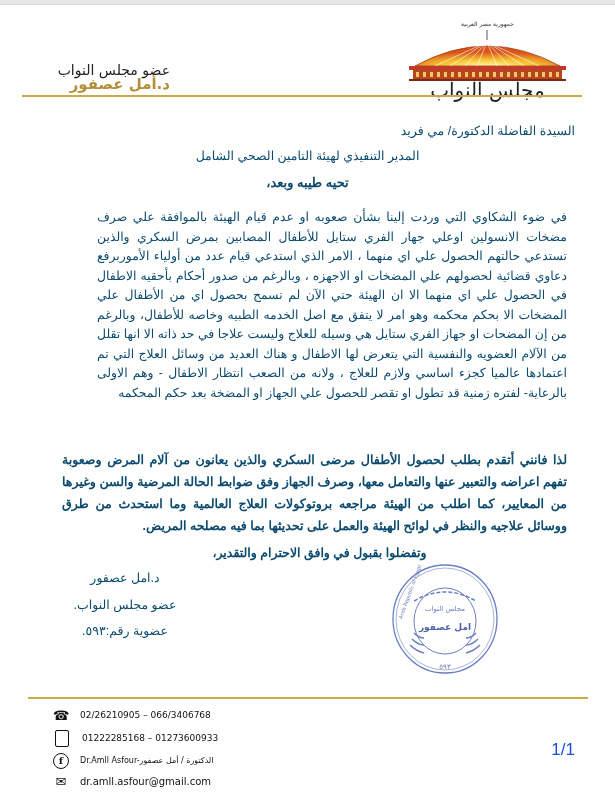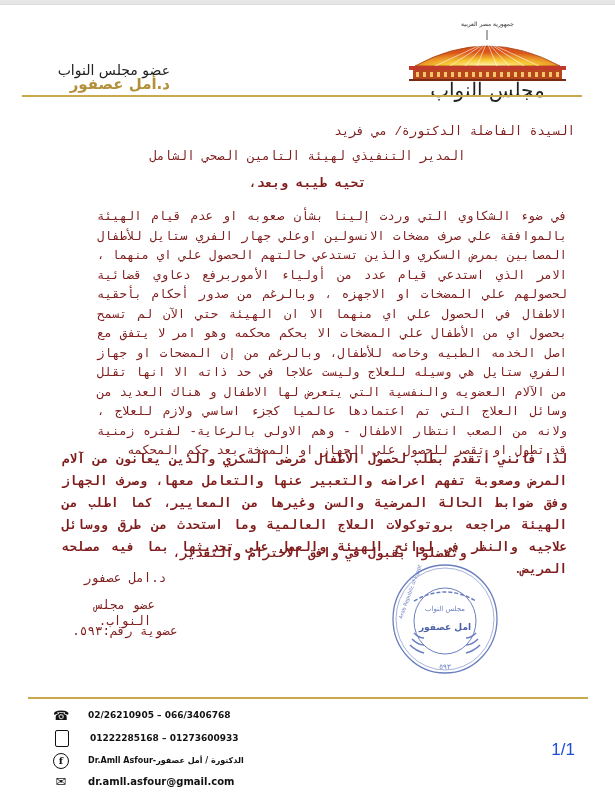--- a/index.html
+++ b/index.html
@@ -15,34 +15,34 @@
     color: #b38f3a; font-weight: bold; font-size: 15px; font-family: "DejaVu Sans", sans-serif; margin-top: 35px; }
   .hdr-role { position: absolute; left: 40px; top: 57px; width: 130px; text-align: right; direction: rtl;
     color: #222; font-size: 14px; font-family: "DejaVu Sans", sans-serif; }
   .logo { position: absolute; left: 405px; top: 15px; width: 165px; height: 85px; }
   .logo-top { position: absolute; left: 30px; top: 0; width: 105px; text-align: center; font-size: 6px; color: #333; direction: rtl; }
   .logo-title { position: absolute; left: 0; top: 58px; width: 165px; text-align: center; font-size: 20px;
     font-family: "DejaVu Serif", serif; color: #222; direction: rtl; }
   .gold-line { position: absolute; left: 22px; width: 560px; height: 2px; background: #c9a94a; }
   .gold-line.top { top: 90px; }
   .gold-line.bottom { top: 692px; left: 28px; width: 560px; }
-  .txt { position: absolute; direction: rtl; font-family: Liberation Mono, monospace; color: #7f1d1d; }
+  .txt { position: absolute; direction: rtl; font-family: Liberation Sans, sans-serif; color: #0c4a6e; }
   .addressee { right: 40px; top: 118px; font-size: 12.5px; }
   .director { left: 0; width: 615px; text-align: center; top: 143px; font-size: 12.5px; }
   .greeting { left: 0; width: 615px; text-align: center; top: 170px; font-size: 13px; font-weight: bold; }
   .para1 { right: 48px; top: 203px; width: 470px; font-size: 12.4px; line-height: 19.5px; text-align: justify; text-align-last: right; }
   .para2 { right: 48px; top: 444px; width: 505px; font-size: 12.6px; line-height: 22px; font-weight: bold; text-align: justify; }
   .closing { left: 0; width: 615px; text-align: center; top: 540px; font-size: 12.5px; font-weight: bold; padding-left: 12px; }
   .sig { left: 70px; width: 110px; text-align: center; font-size: 12.5px; }
   .sig.s1 { top: 565px; } .sig.s2 { top: 592px; } .sig.s3 { top: 618px; }
   .stamp { position: absolute; left: 390px; top: 558px; width: 110px; height: 112px; }
   .contacts { position: absolute; left: 50px; top: 700px; width: 240px; font-family: "DejaVu Sans", sans-serif; }
   .crow { position: absolute; left: 0; height: 20px; display: flex; align-items: center; }
   .crow .ic { width: 22px; text-align: center; font-size: 13px; color: #111; }
-  .crow .val { margin-left: 16px; font-size: 9px; font-weight: bold; color: #111; }
+  .crow .val { margin-left: 8px; font-size: 9px; font-weight: normal; color: #111; }
   .crow.r1 { top: 0; } .crow.r2 { top: 23px; } .crow.r3 { top: 45px; } .crow.r4 { top: 66px; }
   .crow.r3 .val { font-size: 8px; }
   .crow.r4 .val { font-size: 10px; }
   .addr { position: absolute; right: 125px; top: 730px; direction: rtl; text-align: right; font-size: 9px; font-weight: bold; line-height: 12px; color: #111; font-family: "DejaVu Sans", sans-serif; }
   .pagenum { position: absolute; right: 40px; top: 740px; font-size: 17px; color: #1d4ed8; font-family: Liberation Sans, sans-serif; }
   .fb { display:inline-block; width:14px; height:14px; border:1.5px solid #111; border-radius:50%; font-size:10px; line-height:14px; font-weight:bold; text-align:center; font-family: "DejaVu Serif", serif; }
 </style>
 </head>
 <body>
 

